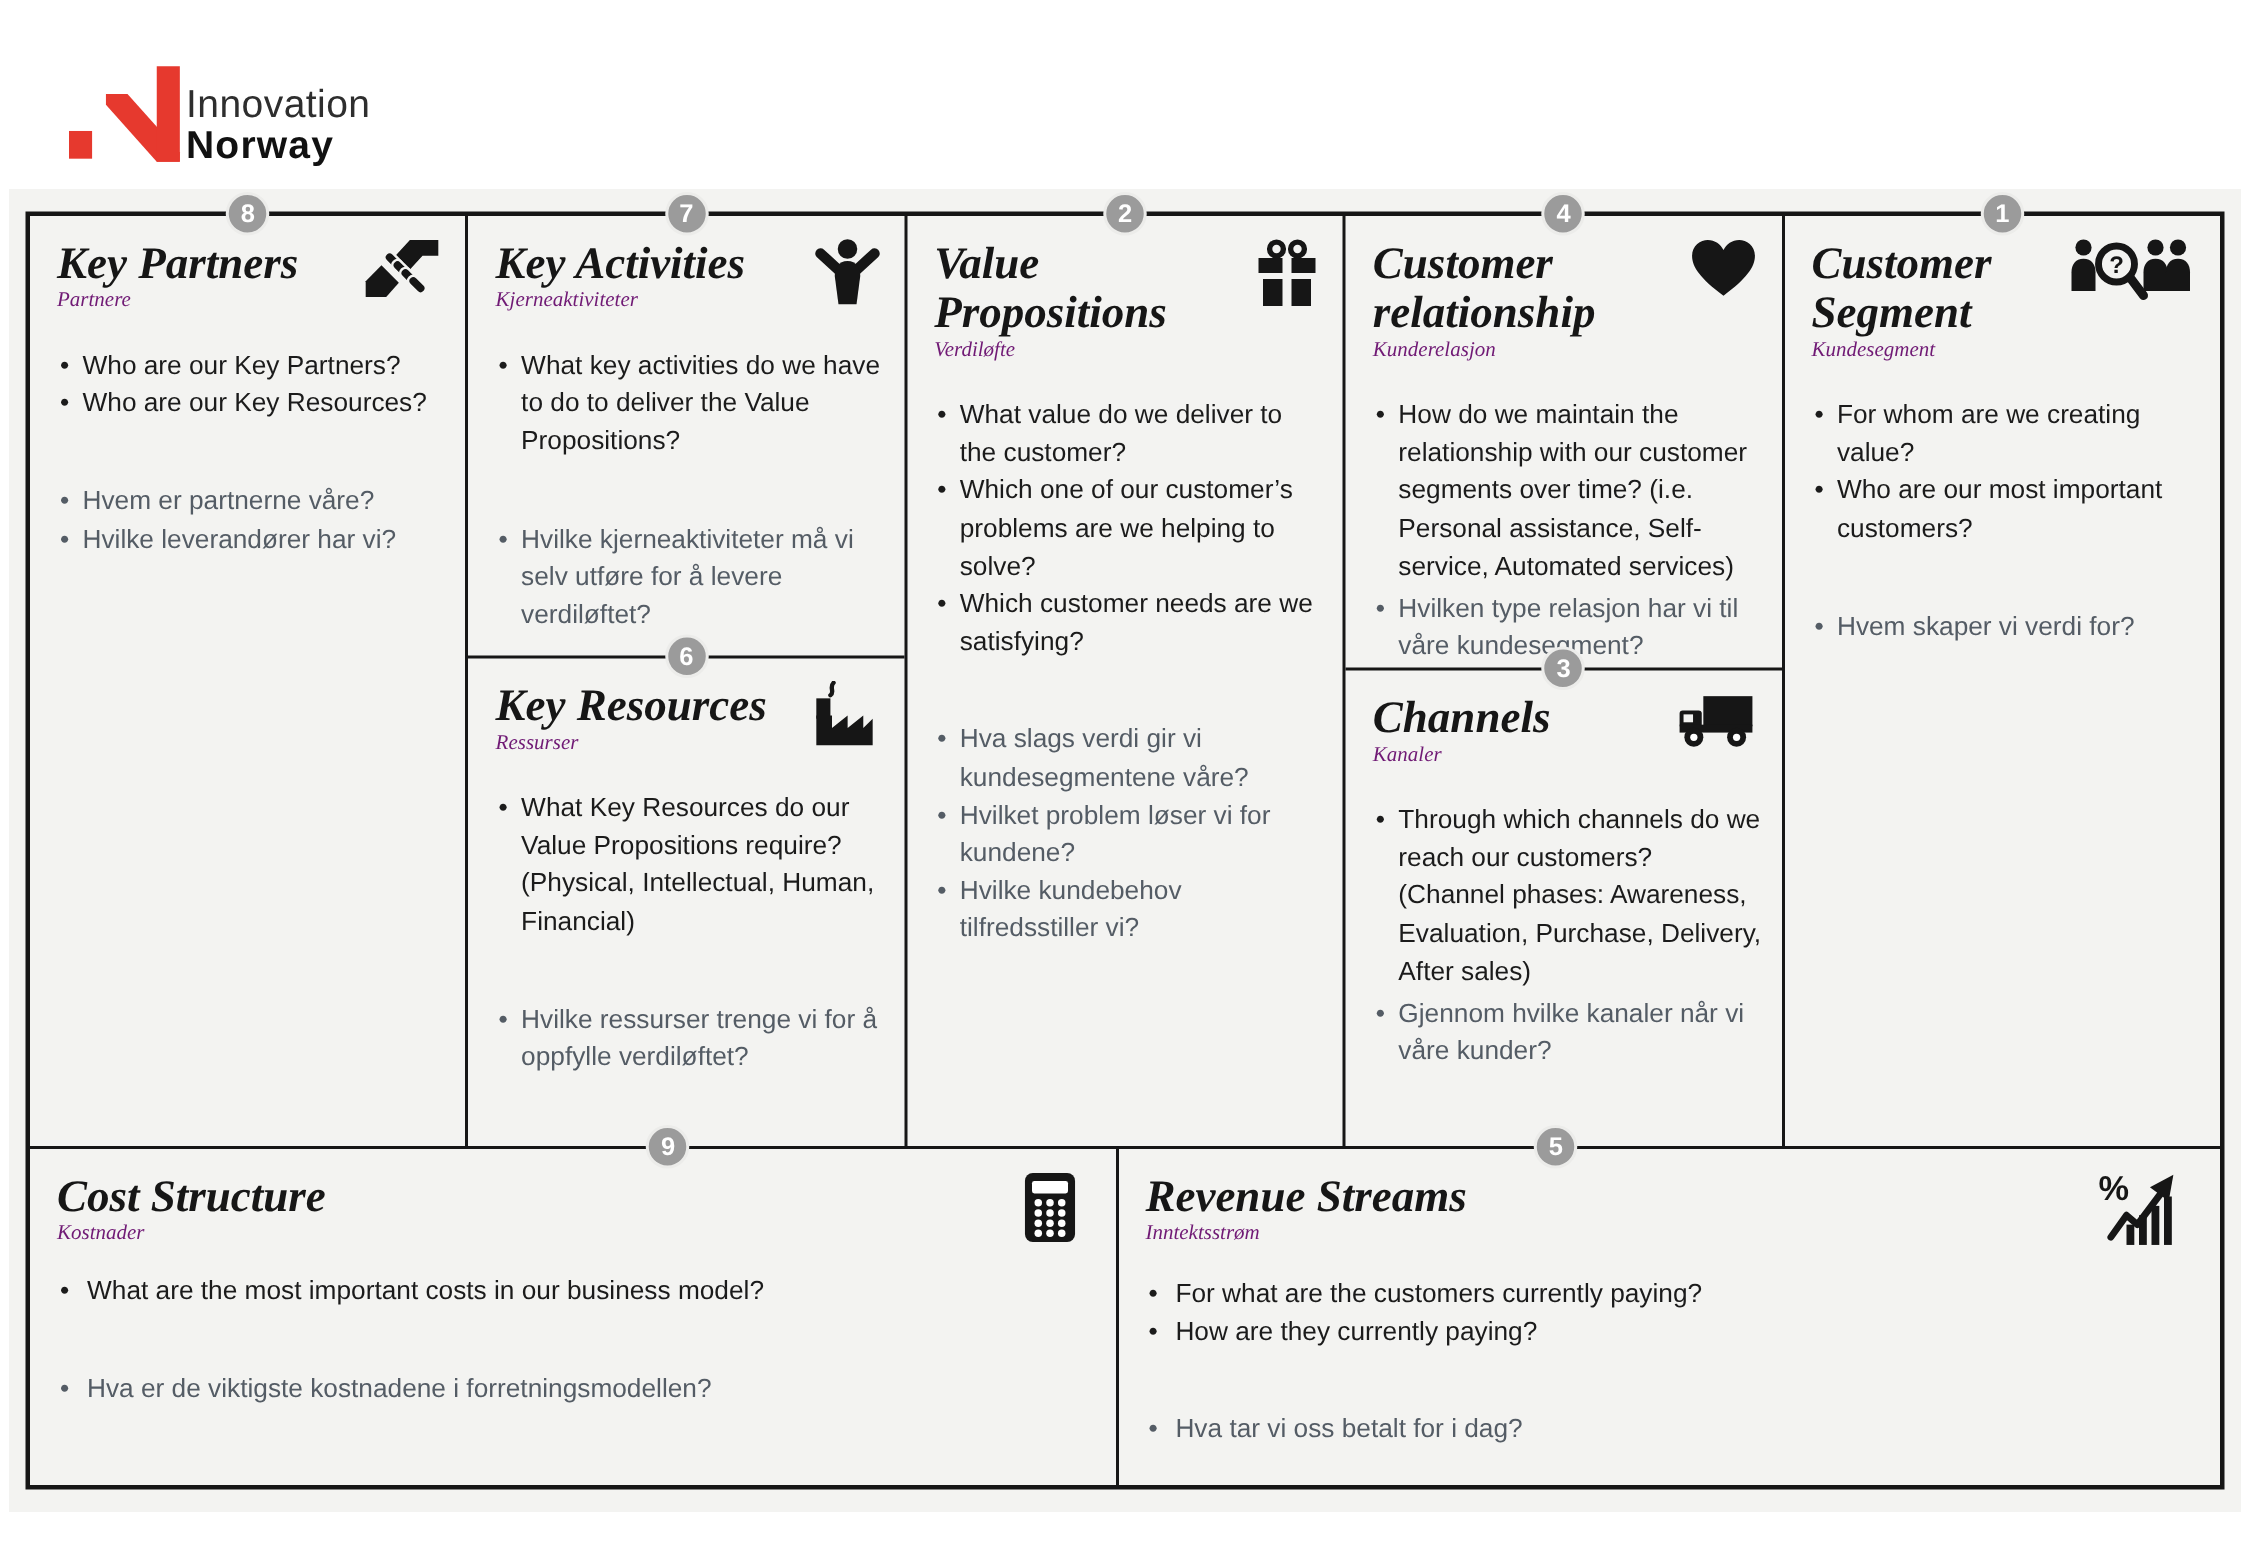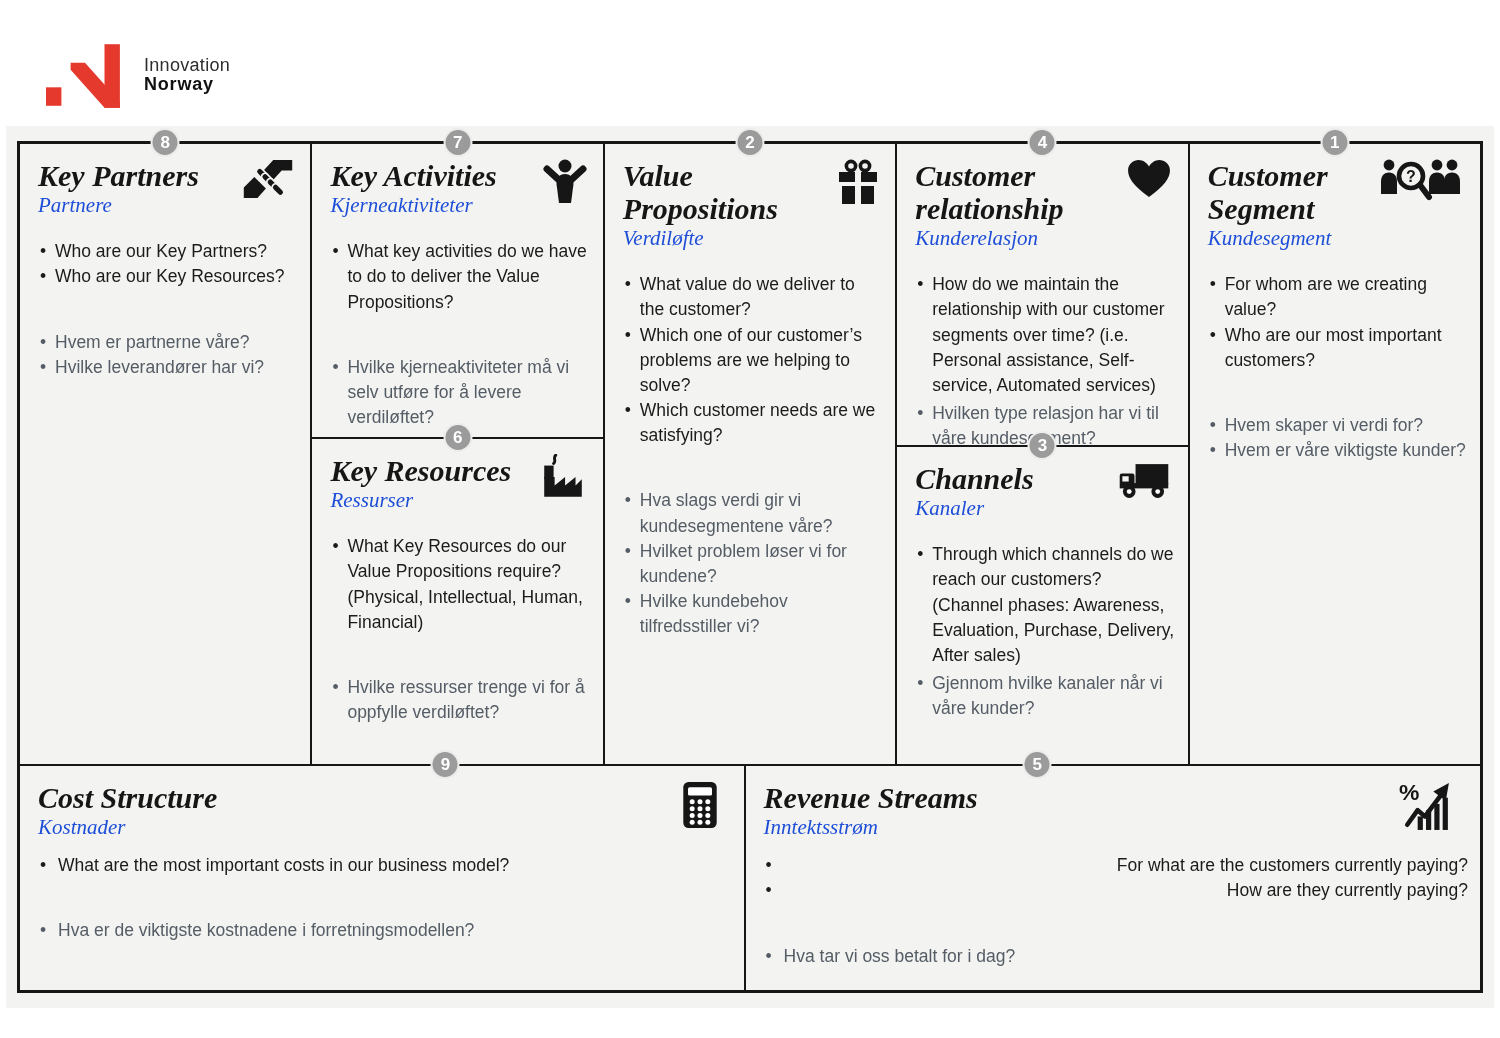--- a/index.html
+++ b/index.html
@@ -4,21 +4,21 @@
 <style>
   * { margin:0; padding:0; box-sizing:border-box; }
   html,body { background:#ffffff; }
   .page {
     position:relative; width:1500px; height:1038px; background:#ffffff;
     font-family:"Liberation Sans", sans-serif; overflow:hidden;
   }
   
   .logo { position:absolute; left:46px; top:42px; display:flex; align-items:flex-start; }
   .logo-mark { width:78px; height:66px; }
-  .logo-text { margin-left:20px; margin-top:14px; font-size:18px; line-height:1.04; color:#2e2e2e; letter-spacing:0.3px; }
+  .logo-text { margin-top:14px; font-size:26px; line-height:1.04; color:#2e2e2e; letter-spacing:0.3px; }
   .logo-text .l2 { font-weight:bold; color:#111; letter-spacing:0.8px; }
   
   .canvas-bg { position:absolute; left:6px; top:126px; width:1488px; height:882px; background:#f3f3f1; }
   .canvas {
     position:absolute; left:17px; top:141px; width:1466px; height:852px;
     border:3px solid #161616; display:flex; flex-direction:column; background:#f3f3f1;
   }
   .row-main { display:flex; height:622px; border-bottom:2px solid #161616; }
   .row-bottom { display:flex; flex:1; }
   .col { flex:1; display:flex; flex-direction:column; border-right:2px solid #161616; min-width:0; }
@@ -32,21 +32,21 @@
   
   .badge {
     position:absolute; top:-16px; left:50%; transform:translateX(-50%);
     width:29px; height:29px; border-radius:50%; background:#9b9b9b; color:#ffffff;
     font-weight:bold; font-size:17px; display:flex; align-items:center; justify-content:center;
     border:2px solid #ececea; z-index:5;
   }
   
   .head { display:flex; justify-content:space-between; align-items:flex-start; }
   .title { font-family:"Liberation Serif", serif; font-weight:bold; font-style:italic; font-size:30px; color:#161616; line-height:1.1; }
-  .subtitle { font-family:"Liberation Serif", serif; font-style:italic; font-size:21px; color:#1d4ed8; line-height:1.15; margin-top:1px; }
+  .subtitle { font-family:"Liberation Serif", serif; font-style:italic; font-size:14px; color:#701a75; line-height:1.15; margin-top:1px; }
   .icon { flex:none; margin-left:6px; margin-right:4px; }
   
   .group { margin-top:40px; }
   .group.tight { margin-top:3px; }
   .group.first { margin-top:22px; }
   .b { position:relative; padding-left:17px; font-size:17.5px; line-height:1.44; color:#1b1b1b; }
   .b::before { content:"\2022"; position:absolute; left:2px; top:0; }
   .group-no .b { color:#545c65; }
   .wide .b { padding-left:20px; }
 </style>
@@ -257,21 +257,20 @@
                 <line x1="39" y1="26" x2="48" y2="38" stroke="#161616" stroke-width="6" stroke-linecap="round"></line>
               </svg>
             </span>
           </div>
           <div class="group group-en first">
             <div class="b">For whom are we creating value?</div>
             <div class="b">Who are our most important customers?</div>
           </div>
           <div class="group group-no">
             <div class="b">Hvem skaper vi verdi for?</div>
-            <div class="b">Hvem er våre viktigste kunder?</div>
           </div>
         </div>
       </div>
     </div>
 
     <div class="row-bottom">
 
       <div class="sec sec-cost wide">
         <span class="badge" style="left:58.8%;">9</span>
         <div class="head">
@@ -322,21 +321,21 @@
                 <rect x="18" y="34" width="5" height="13"></rect>
                 <rect x="26" y="28" width="5" height="19"></rect>
                 <rect x="34" y="22" width="5" height="25"></rect>
                 <rect x="42" y="16" width="5" height="31"></rect>
               </g>
               <polyline points="8,42 18,28 25,34 40,14" fill="none" stroke="#161616" stroke-width="4.4" stroke-linecap="round" stroke-linejoin="round"></polyline>
               <polygon points="33,10 48,2 45,19" fill="#161616"></polygon>
             </svg>
           </span>
         </div>
-        <div class="group group-en first" style="margin-top:14px;text-align:right;">
+        <div class="group group-en first" style="margin-top:14px;">
           <div class="b">For what are the customers currently paying?</div>
           <div class="b">How are they currently paying?</div>
         </div>
         <div class="group group-no">
           <div class="b">Hva tar vi oss betalt for i dag?</div>
         </div>
       </div>
     </div>
   </div>
 

